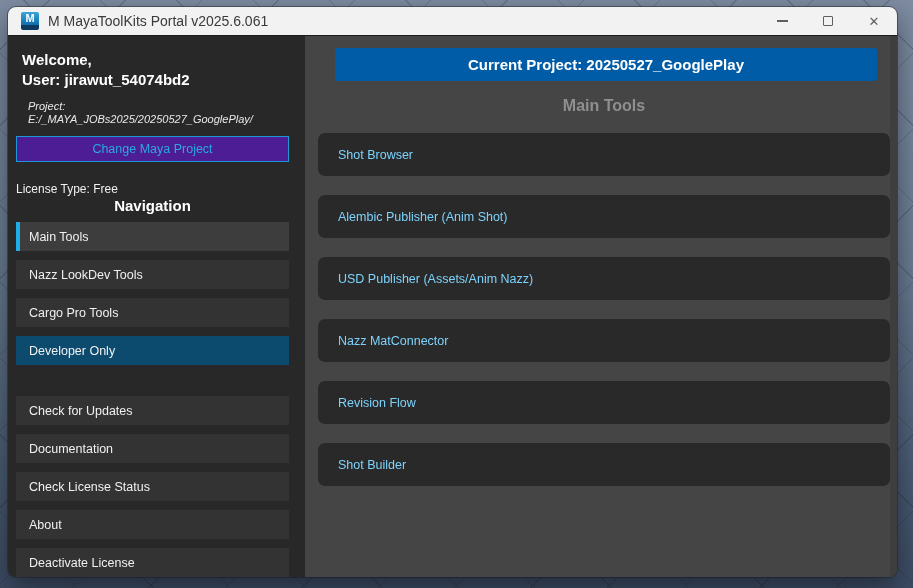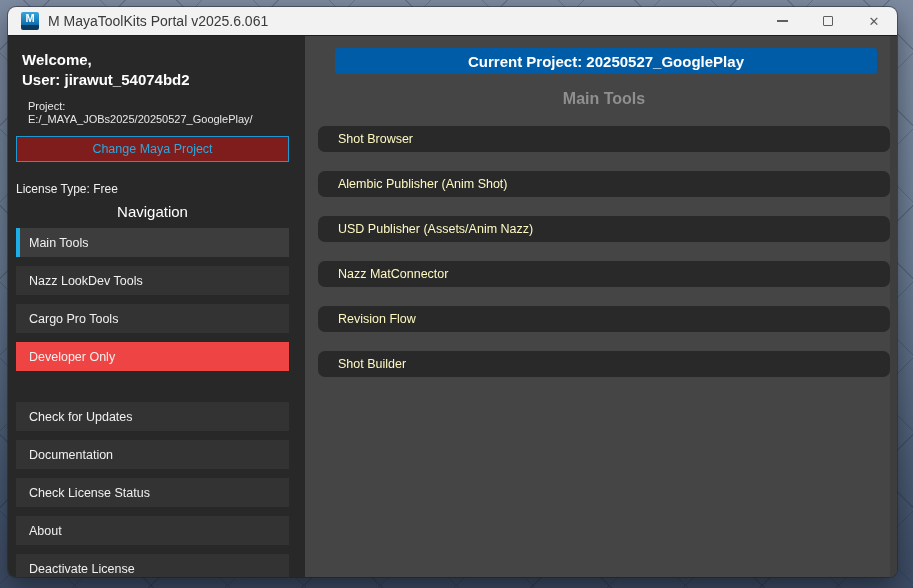--- a/index.html
+++ b/index.html
@@ -47,50 +47,50 @@
 
   
   .content { display:flex; height:541px; }
 
   
   .sidebar {
     width:297px; flex:none; background:#282828;
     padding:14px 16px 0 8px;
   }
   .welcome { color:#ffffff; font-size:15px; font-weight:bold; line-height:20px; margin-left:6px; }
-  .project-path { color:#e8e8e8; font-size:11px; margin:10px 4px 0 12px; line-height:13px; }
+  .project-path { color:#e8e8e8; font-size:11px; margin:10px 4px 0 12px; line-height:13px;font-style:italic; }
   .change-project-btn {
     display:block; width:100%; height:26px; margin-top:10px;
-    background:#7f1d1d; border:1px solid #1d9ad3; color:#2aa9e0;
+    background:#4c1d95; border:1px solid #1d9ad3; color:#2aa9e0;
     font-size:12.5px; font-family:inherit;
   }
   .license { text-align:left; color:#f0f0f0; font-size:12px; margin-top:20px; line-height:14px; }
-  .nav-heading { text-align:center; color:#ffffff; font-size:15px; font-weight:normal; margin-top:6px; line-height:19px; }
+  .nav-heading { text-align:center; color:#ffffff; font-size:15px; font-weight:bold; line-height:19px; }
   .nav { margin-top:7px; display:flex; flex-direction:column; gap:9px; }
   .nav-btn {
     display:block; width:100%; height:29px; background:#333333; border:none;
     color:#f0f0f0; font-size:12.5px; text-align:left; padding-left:13px; font-family:inherit;
   }
   .nav-btn.active { background:#3d3d3d; border-left:4px solid #1daee8; padding-left:9px; }
-  .nav-btn.developer { background:#ef4444; }
+  .nav-btn.developer { background:#0c4a6e; }
   .gap-above { margin-top:22px; }
 
   
   .main { flex:1; background:#454545; padding:12px 7px 0 13px; position:relative; }
   .scroll-track { position:absolute; top:0; right:0; bottom:0; width:7px; background:#3e3e3e; }
   .banner {
-    margin:0 13px 0 17px; height:26px; background:#005ca7; border-radius:3px;
+    margin:0 13px 0 17px; height:33px; background:#005ca7; border-radius:3px;
     display:flex; align-items:center; justify-content:center;
     color:#ffffff; font-size:15px; font-weight:bold;
   }
   .section-title { text-align:center; color:#8f8f8f; font-size:16px; font-weight:bold; margin:14px 0 16px; line-height:22px; }
   .tool-btn {
-    display:block; width:100%; height:26px; margin-bottom:19px;
+    display:block; width:100%; height:43px; margin-bottom:19px;
     background:#292929; border:none; border-radius:7px;
-    color:#fef9c3; font-size:12.5px; text-align:left; padding-left:20px; font-family:inherit;
+    color:#7dd3fc; font-size:12.5px; text-align:left; padding-left:20px; font-family:inherit;
   }
 </style>
 </head>
 <body>
 
 <div class="desktop">
   <div class="window">
 
     <div class="titlebar">
       <div class="app-icon">

